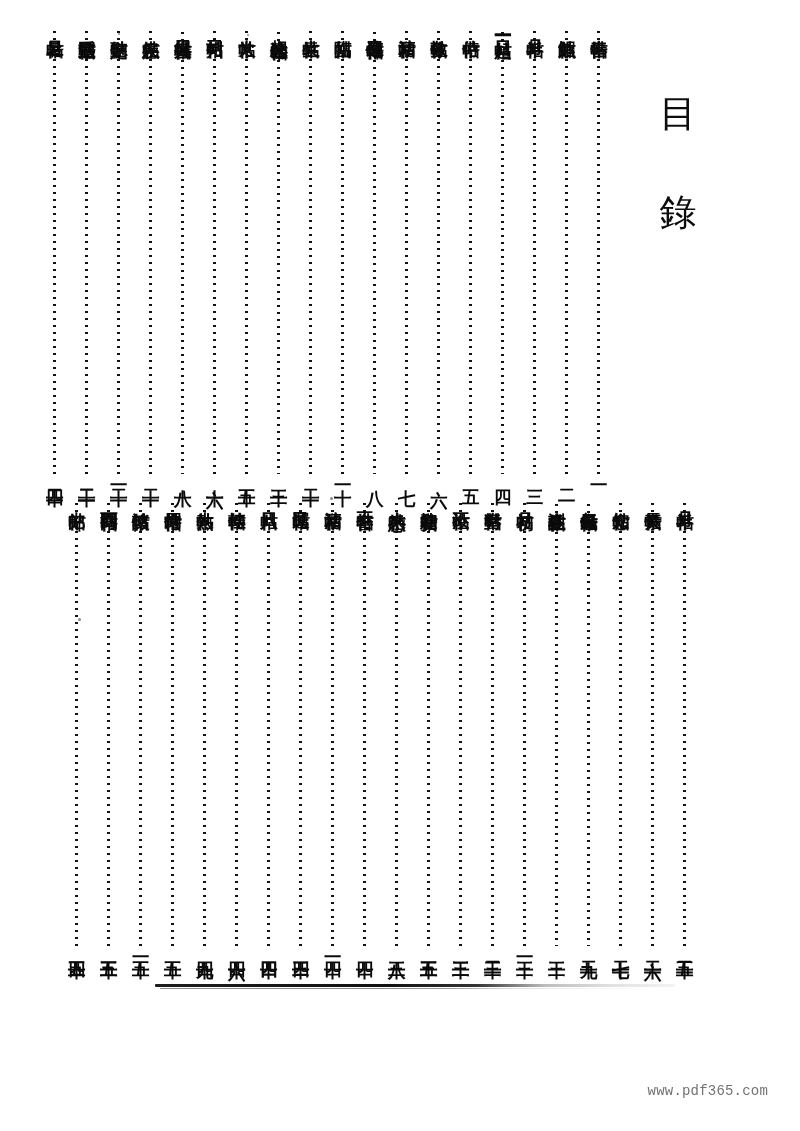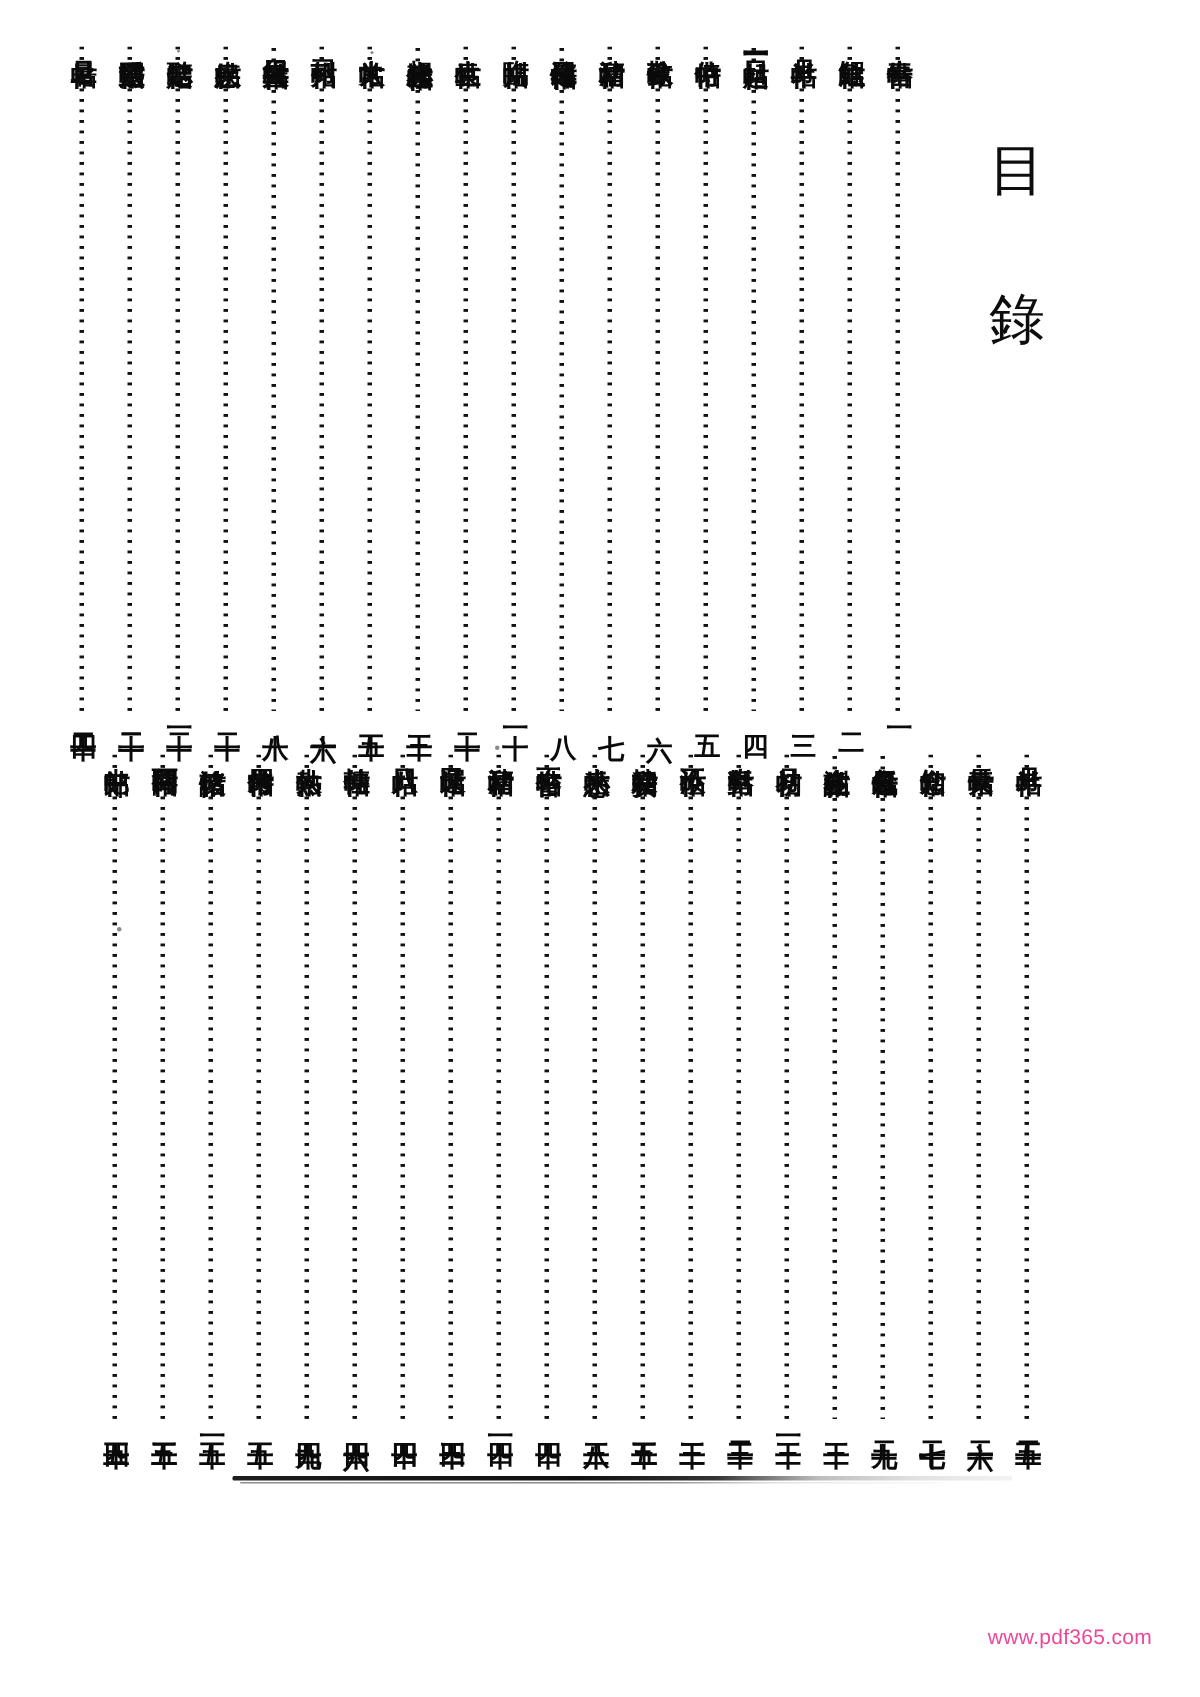--- a/index.html
+++ b/index.html
@@ -130,23 +130,23 @@
     left: 160px;
     opacity: 0.5;
   }
 
   
   .watermark {
     position: absolute;
     right: 32px;
     bottom: 32px;
     font-size: 14px;
-    color: #ec4899;
+    color: #737373;
     letter-spacing: 0.2px;
-    font-family: Liberation Sans, sans-serif;
+    font-family: Liberation Mono, monospace;
   }
 
   
   .speck {
     position: absolute;
     background: #8a8a8a;
     border-radius: 50%;
   }
 </style>
 </head>

